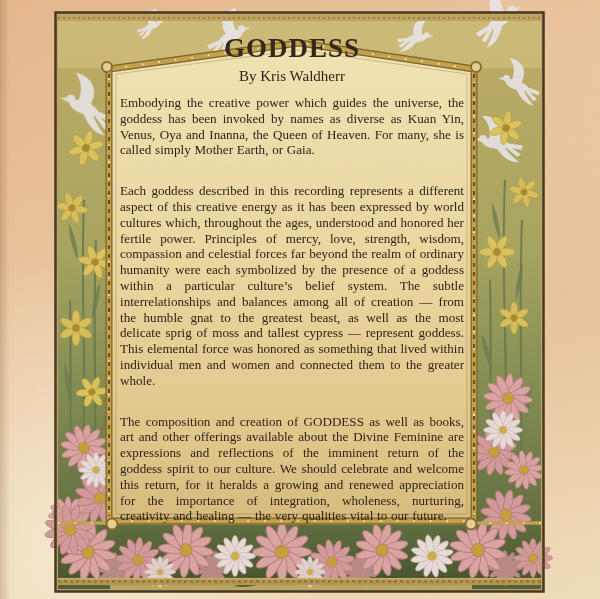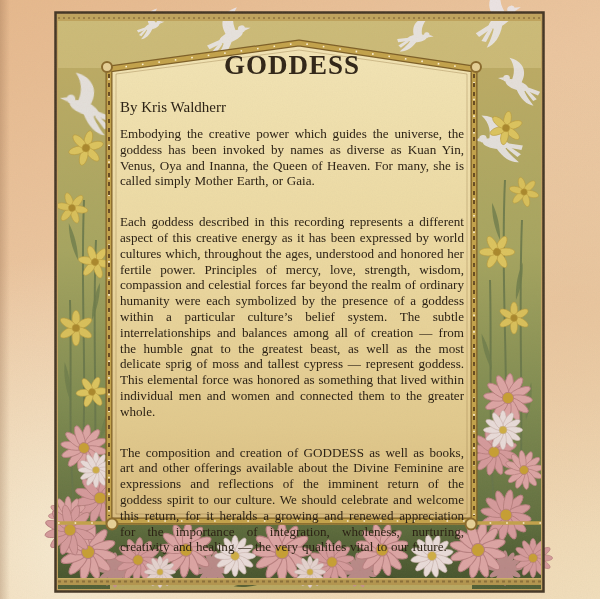--- a/index.html
+++ b/index.html
@@ -8,28 +8,28 @@
     background:
       radial-gradient(ellipse at 12% 92%, rgba(248,238,214,.9) 0%, rgba(248,238,214,0) 38%),
       radial-gradient(ellipse at 95% 50%, rgba(230,190,150,.55) 0%, rgba(230,190,150,0) 55%),
       linear-gradient(155deg,#e7b98e 0%,#ecc6a0 35%,#eed0aa 68%,#f2dfbd 100%);
     font-family:"Liberation Serif", serif;
   }
   .spine{position:absolute;left:0;top:0;width:10px;height:599px;
     background:linear-gradient(90deg,rgba(120,80,50,.25),rgba(120,80,50,0));}
   .art{position:absolute;left:0;top:0;width:600px;height:599px;}
   .panel-text{
-    position:absolute; left:120px; top:50px; width:344px;
+    position:absolute; left:120px; top:33px; width:344px;
     color:#2d2316;
   }
   .title{
     margin:0; font-size:27px; font-weight:bold; text-align:center;
     letter-spacing:1px; color:#33281a;
   }
-  .byline{ font-size:15px; text-align:left; margin:18px 0 0; color:#2d2316;}
+  .byline{ font-size:15px; text-align:center; margin:4px 0 0; color:#2d2316;}
   .panel-text p{
     font-size:13.1px; line-height:15.8px; text-align:justify;
     margin:25px 0 0; word-spacing:.5px; color:#2d2316;
   }
   .panel-text p.first{ margin-top:10px; }
 </style>
 </head>
 <body>
 
 <div class="page">

